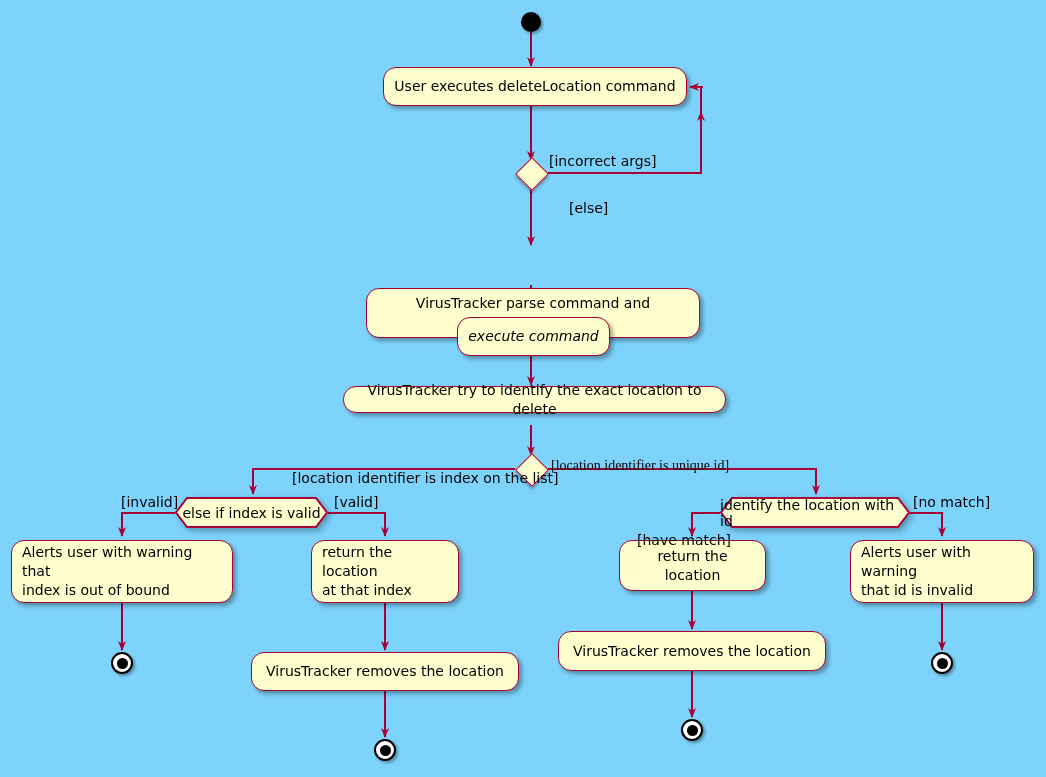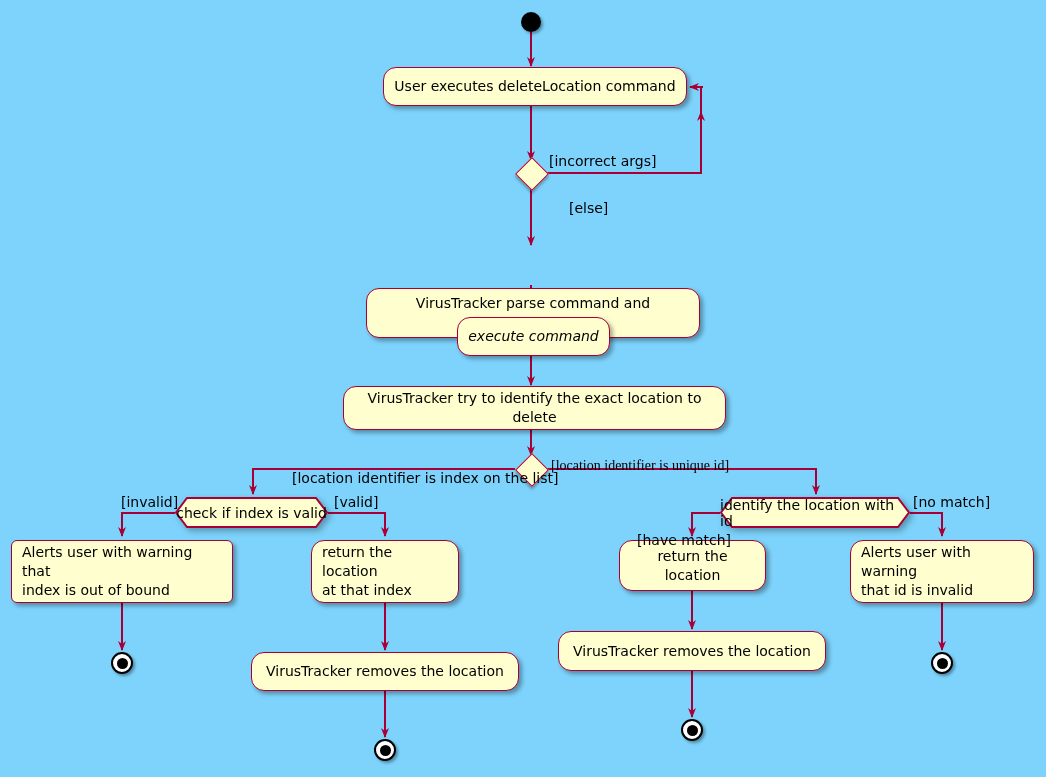--- a/index.html
+++ b/index.html
@@ -183,23 +183,23 @@
   <div class="end-node" style="left:374px; top:739px;"></div>
   <div class="end-node" style="left:681px; top:719px;"></div>
   <div class="end-node" style="left:931px; top:652px;"></div>
 
   <div class="activity" style="left:383px; top:67px; width:304px; height:39px;">User executes deleteLocation command</div>
 
   <div class="activity" style="left:366px; top:252px; width:334px; height:50px;margin-top:36px;">VirusTracker parse command and arguments</div>
 
   <div class="activity" style="left:457px; top:317px; width:153px; height:39px;font-style:italic;">execute command</div>
 
-  <div class="activity" style="left:343px; top:386px; width:383px; height:44px;">VirusTracker try to identify the exact location to delete</div>
-
-  <div class="activity multiline" style="left:11px; top:540px; width:222px; height:63px;border-radius:6px;">Alerts user with warning that
+  <div class="activity" style="left:343px; top:386px; width:383px; height:27px;">VirusTracker try to identify the exact location to delete</div>
+
+  <div class="activity multiline" style="left:11px; top:540px; width:222px; height:63px;">Alerts user with warning that
 index is out of bound</div>
 
   <div class="activity multiline" style="left:311px; top:540px; width:148px; height:63px;">return the location
 at that index</div>
 
   <div class="activity" style="left:619px; top:540px; width:147px; height:51px;">return the location</div>
 
   <div class="activity multiline" style="left:850px; top:540px; width:184px; height:63px;">Alerts user with warning
 that id is invalid</div>
 
@@ -207,21 +207,21 @@
 
   <div class="activity" style="left:558px; top:631px; width:268px; height:40px;">VirusTracker removes the location</div>
 
   <div class="diamond" style="left:520px; top:162px;"></div>
   <div class="diamond" style="left:520px; top:458px;"></div>
 
   <div class="hexagon" style="left:175px; top:497px; width:153px;">
     <svg width="153" height="31" viewBox="0 0 153 31" preserveAspectRatio="none">
       <polygon points="12,1 141,1 152,15.5 141,30 12,30 1,15.5" fill="#FEFECE" stroke="#A80036" stroke-width="2"></polygon>
     </svg>
-    <div class="hex-text">check if index is valid</div>
+    <div class="hex-text">else if index is valid</div>
   </div>
 
   <div class="hexagon" style="left:720px; top:497px; width:190px;">
     <svg width="190" height="31" viewBox="0 0 190 31" preserveAspectRatio="none">
       <polygon points="12,1 178,1 189,15.5 178,30 12,30 1,15.5" fill="#FEFECE" stroke="#A80036" stroke-width="2"></polygon>
     </svg>
     <div class="hex-text">identify the location with id</div>
   </div>
 
   <div class="guard" style="left:549px; top:153px;">[incorrect args]</div>

